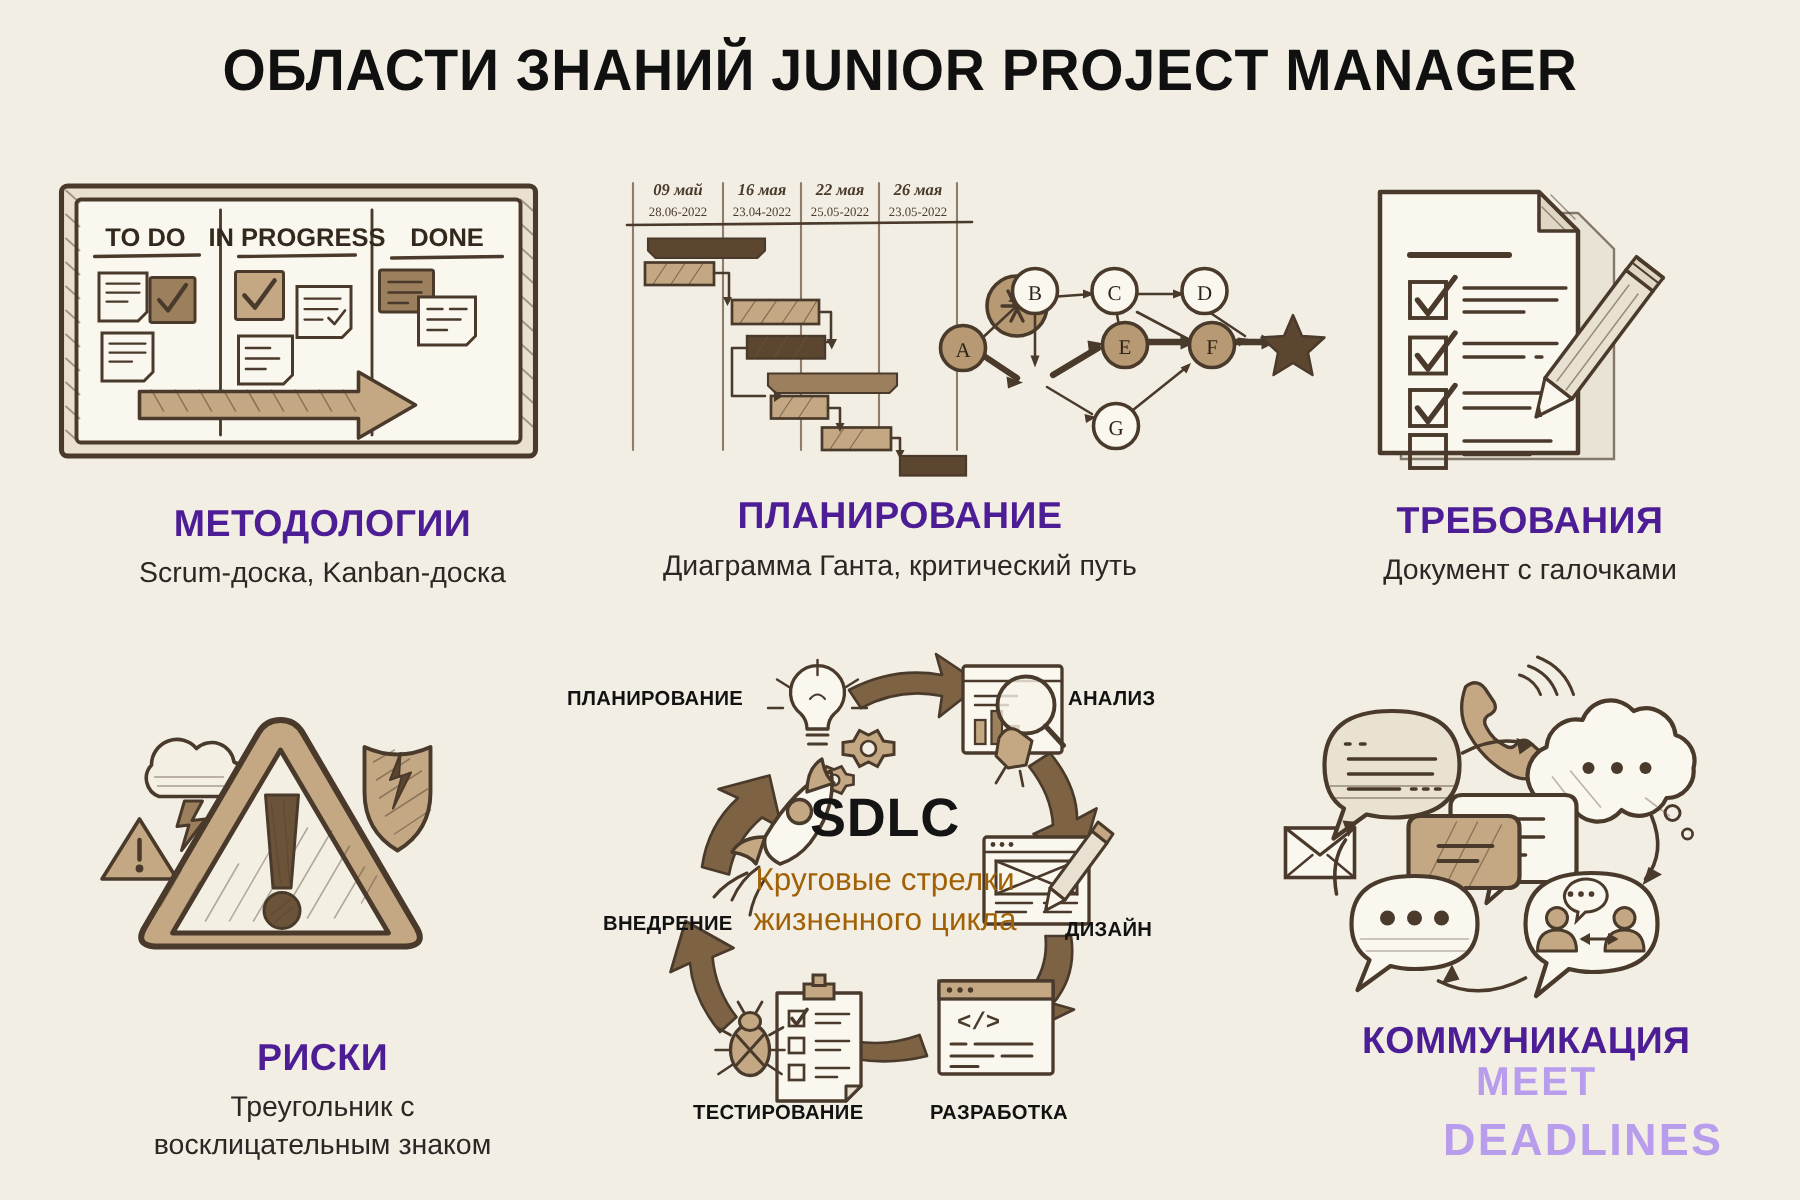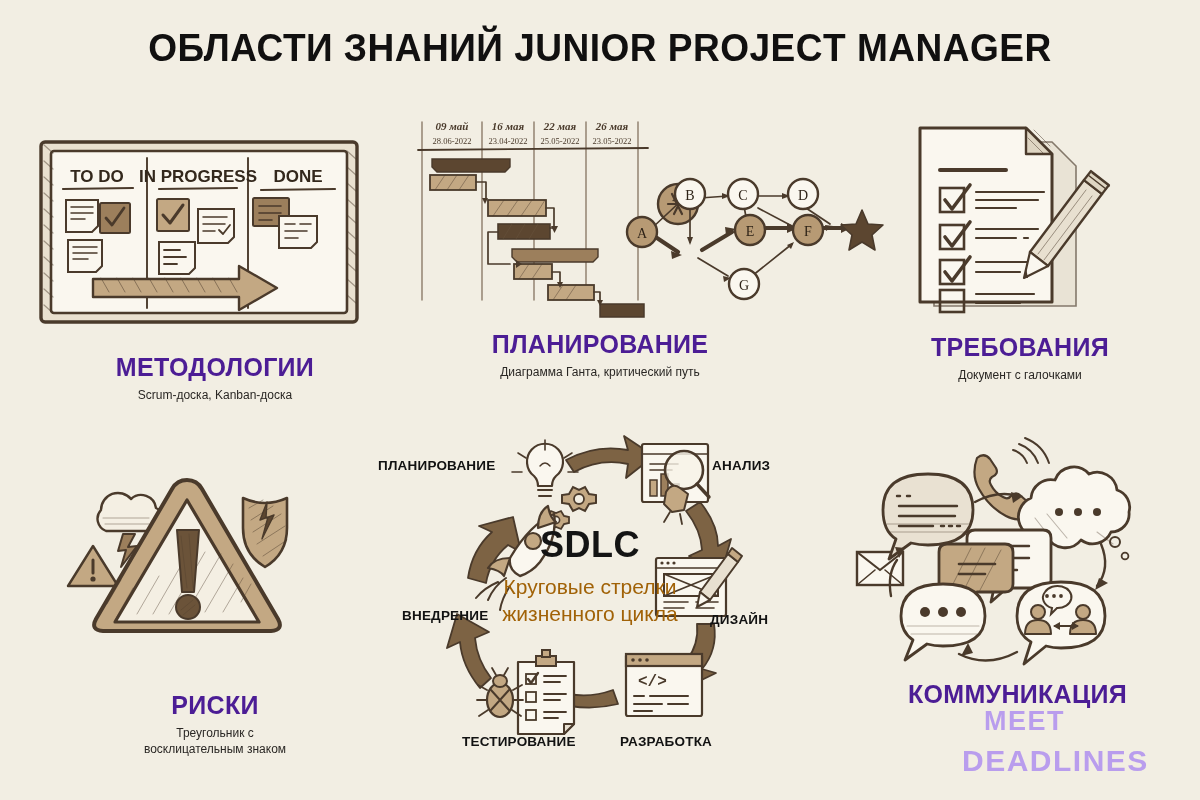--- a/index.html
+++ b/index.html
@@ -31,28 +31,28 @@
   .cap{
     text-align:center;
     font-weight:bold;
     font-size:25px;
     letter-spacing:.3px;
     color:#4c1d95;
     text-transform:uppercase;
   }
   .sub{
     text-align:center;
-    font-size:12px;
+    font-size:19px;
     color:#2a2724;
     margin-top:6px;
     line-height:1.32;
   }
 
   
-  #cell-methodologies{left:35px;top:136px;width:360px;}
+  #cell-methodologies{left:35px;top:118px;width:360px;}
   #cell-planning{left:410px;top:112px;width:380px;}
   #cell-requirements{left:880px;top:112px;width:280px;}
   #cell-methodologies .capwrap{margin-top:22px;}
   #cell-planning .capwrap{margin-top:18px;}
   #cell-requirements .capwrap{margin-top:16px;}
 
   
   #cell-risks{left:45px;top:452px;width:340px;}
   #cell-communication{left:845px;top:440px;width:345px;}
   #cell-sdlc{left:370px;top:428px;width:440px;height:340px;}

